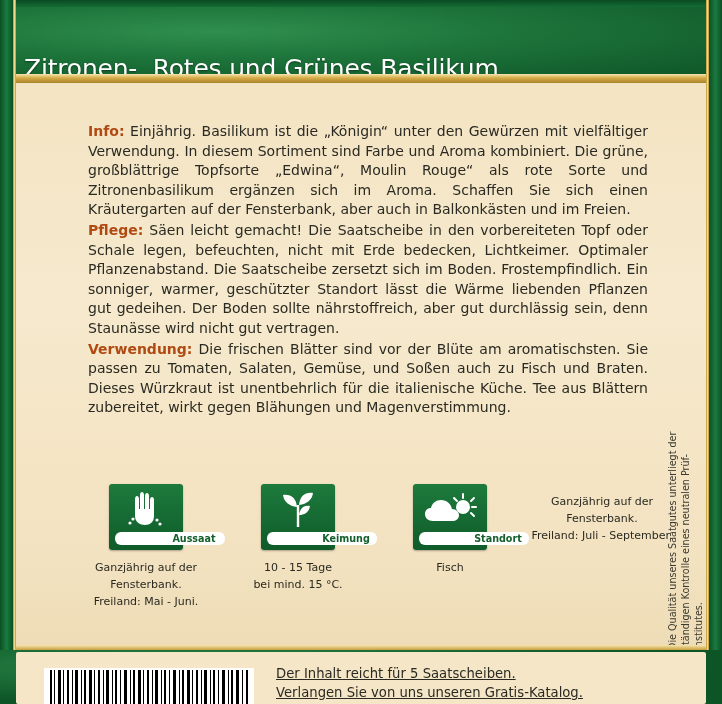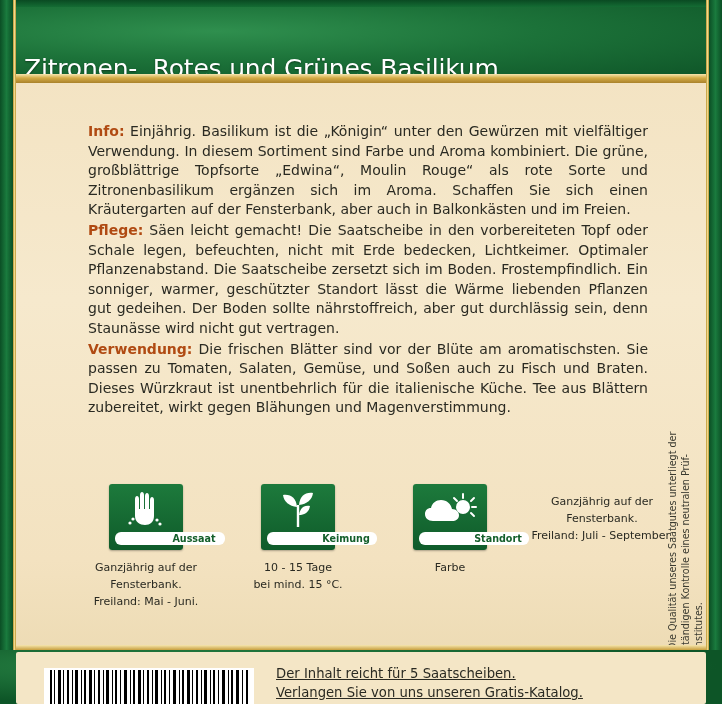--- a/index.html
+++ b/index.html
@@ -353,21 +353,21 @@
                 <line x1="61" y1="29" x2="58" y2="26"></line>
                 <line x1="41" y1="11" x2="44" y2="14"></line>
               </g>
               <path d="M20 34c-5 0-8-3-8-7 0-4 3-6 6-6 1-5 5-8 10-8 6 0 10 4 11 9 4 0 7 3 7 6 0 4-3 6-7 6z"></path>
             </g>
           </svg>
         </div>
         <div class="icon-caption">Standort</div>
       </div>
       <div class="icon-text">
-        <div>Farbe</div>
+        <div>Fisch</div>
         <div></div>
       </div>
     </div>
 
     <div class="icon-cell" style="left:456px;">
       <div class="icon-text">
         <div>Ganzjährig auf der Fensterbank.</div>
         <div>Freiland: Juli - September.</div>
       </div>
     </div>

